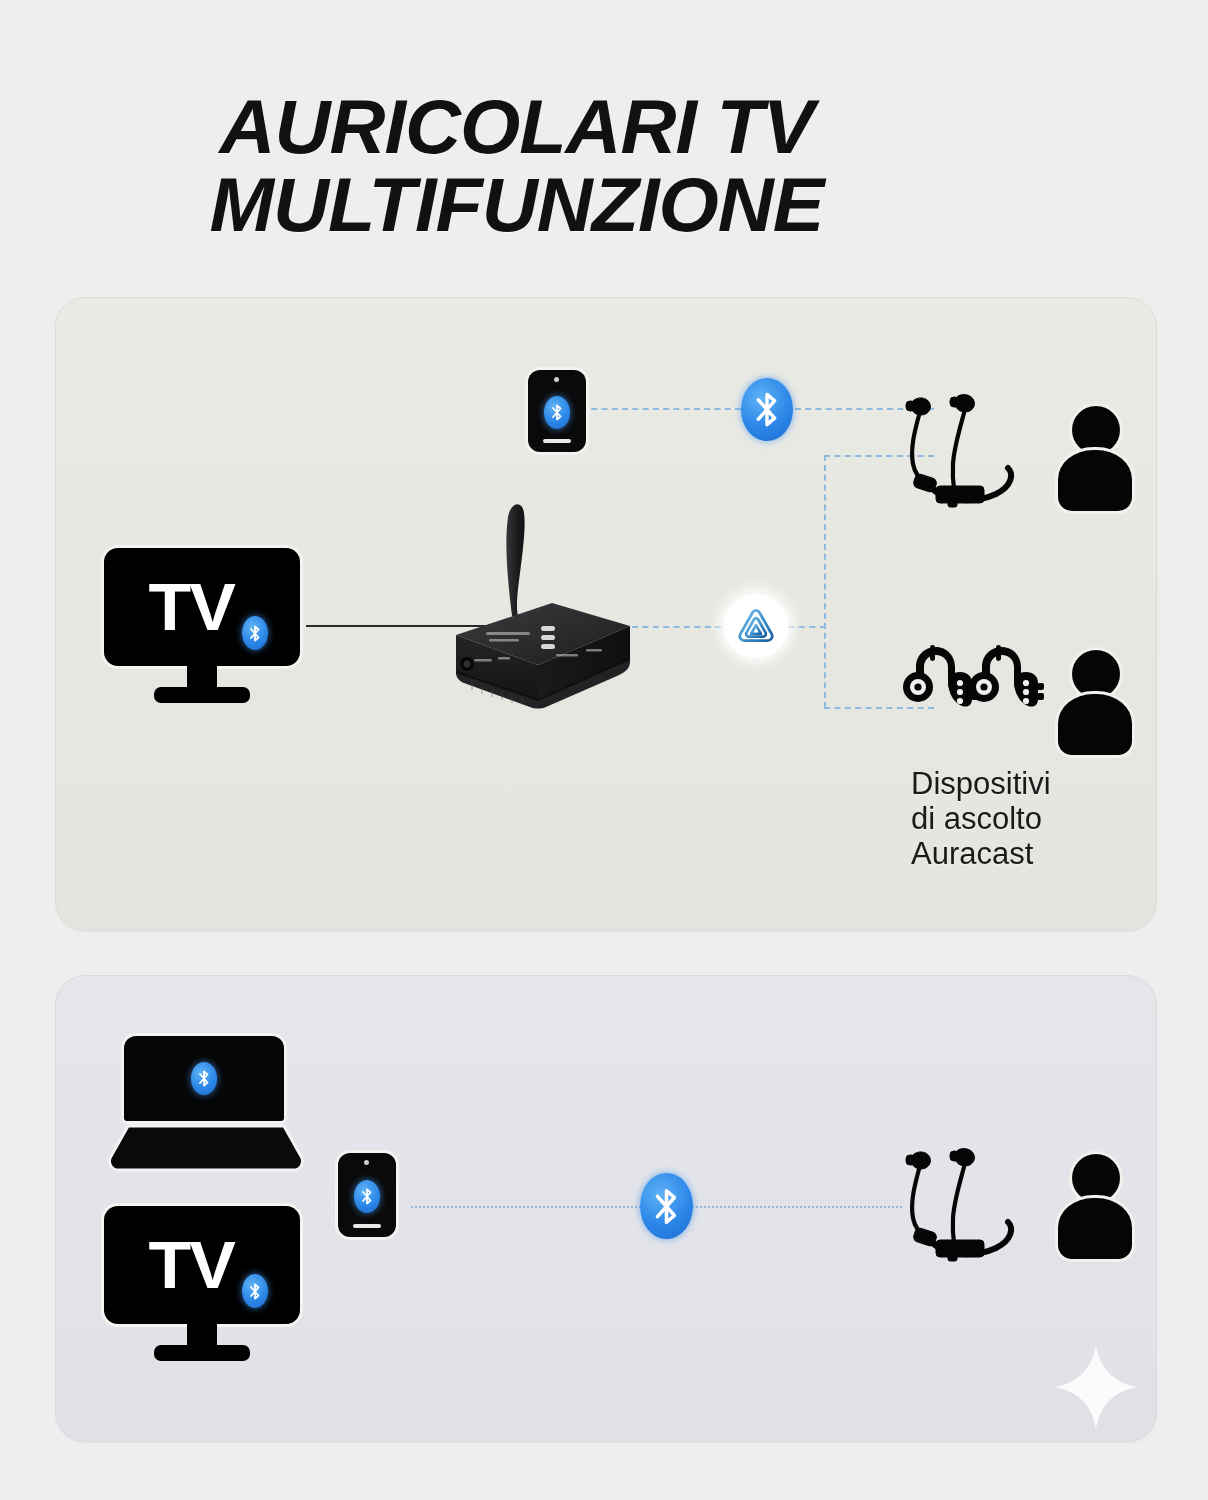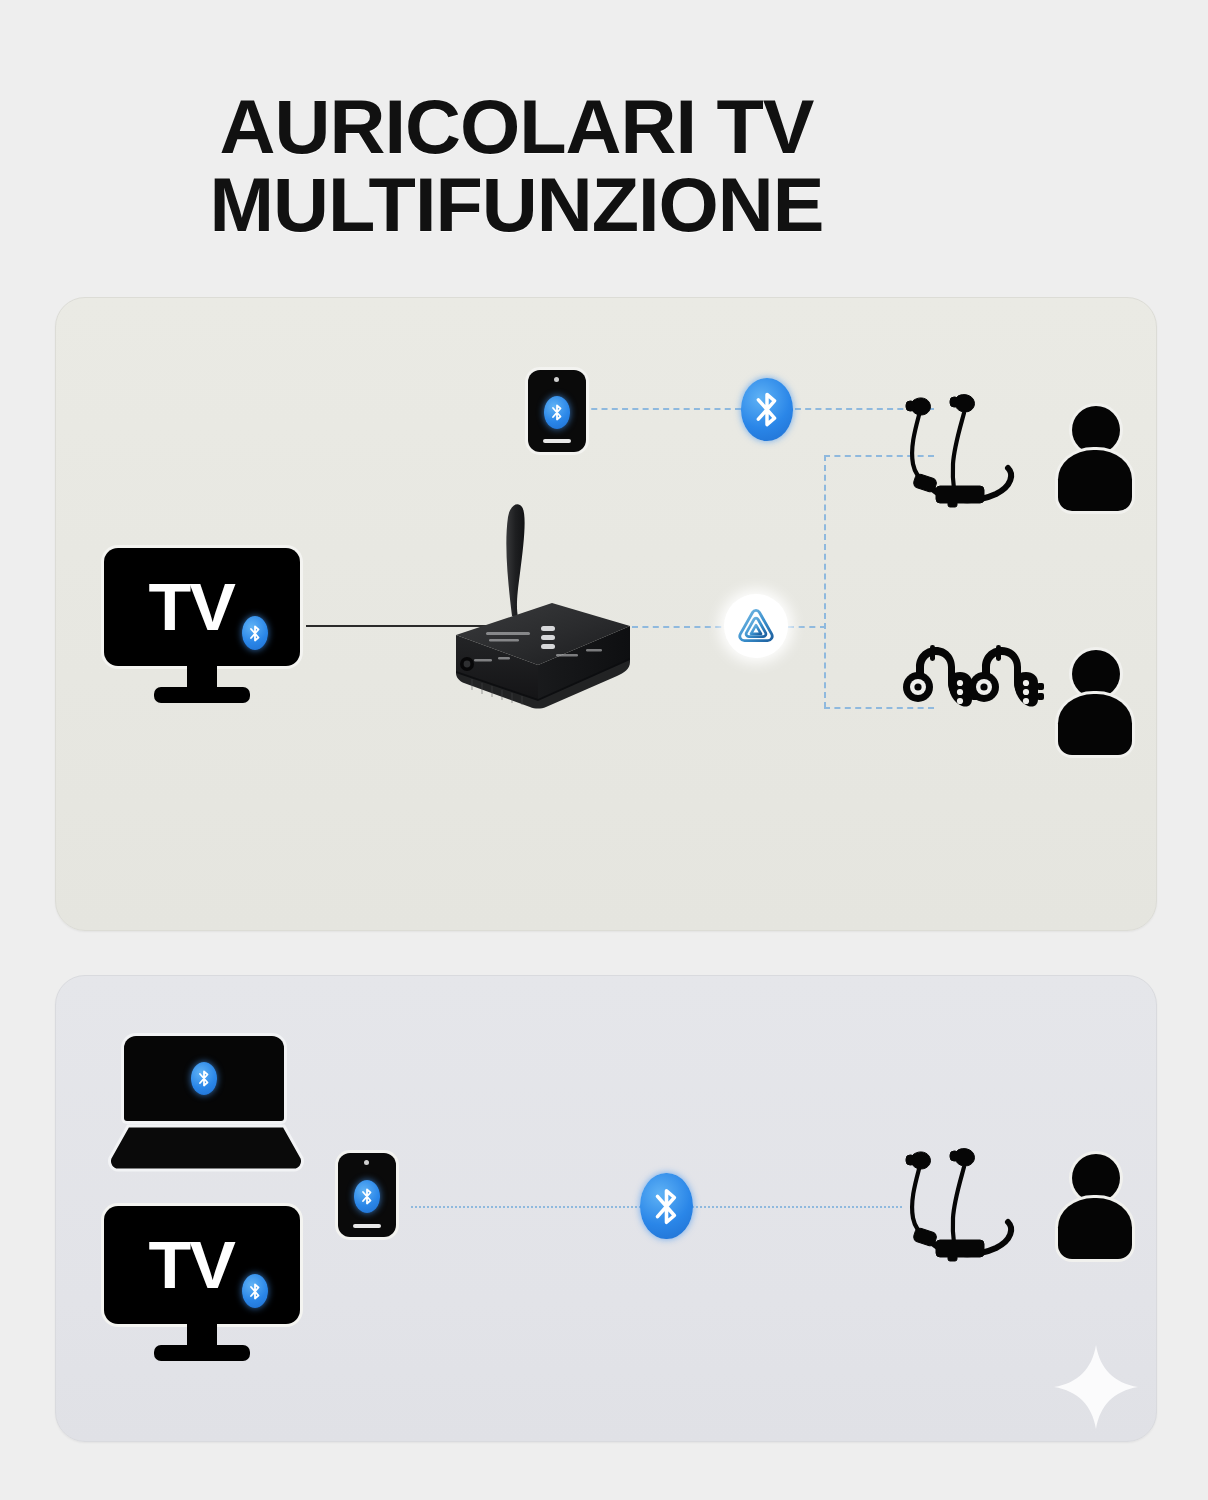--- a/index.html
+++ b/index.html
@@ -9,20 +9,21 @@
     font-family:"Liberation Sans", sans-serif;
     overflow:hidden;
     position:relative;
   }
   .page{position:relative;width:1208px;height:1500px;}
 
   
   .title-block{
     position:absolute;left:0;top:88px;width:1033px;
     text-align:center;
+    font-style:italic;
   }
   .title-line{
     display:block;
     font-family:"Liberation Sans", sans-serif;
     font-weight:bold;
     font-size:76px;
     letter-spacing:-1px;
     line-height:78px;
     color:#111111;
     transform:scaleX(1.02);
@@ -351,20 +352,23 @@
           </g>
         </g>
       </svg>
     </div>
 
     <div class="person" style="left:1000px;top:352px;width:78px;height:105px;">
       <div class="person-head" style="left:16px;top:0;width:48px;height:48px;"></div>
       <div class="person-body" style="left:2px;top:44px;width:74px;height:61px;"></div>
     </div>
 
+    <div class="cap-text" style="left:855px;top:468px;width:230px;">Dispositivi
+di ascolto
+Auracast</div>
 
   </div>
 
   <div class="panel" id="panel-bottom">
 
     <div class="dot-h" style="left:355px;top:230px;width:230px;"></div>
 
     <div class="dot-h" style="left:636px;top:230px;width:210px;"></div>
 
     <div class="abs" style="left:50px;top:60px;width:210px;height:145px;">

